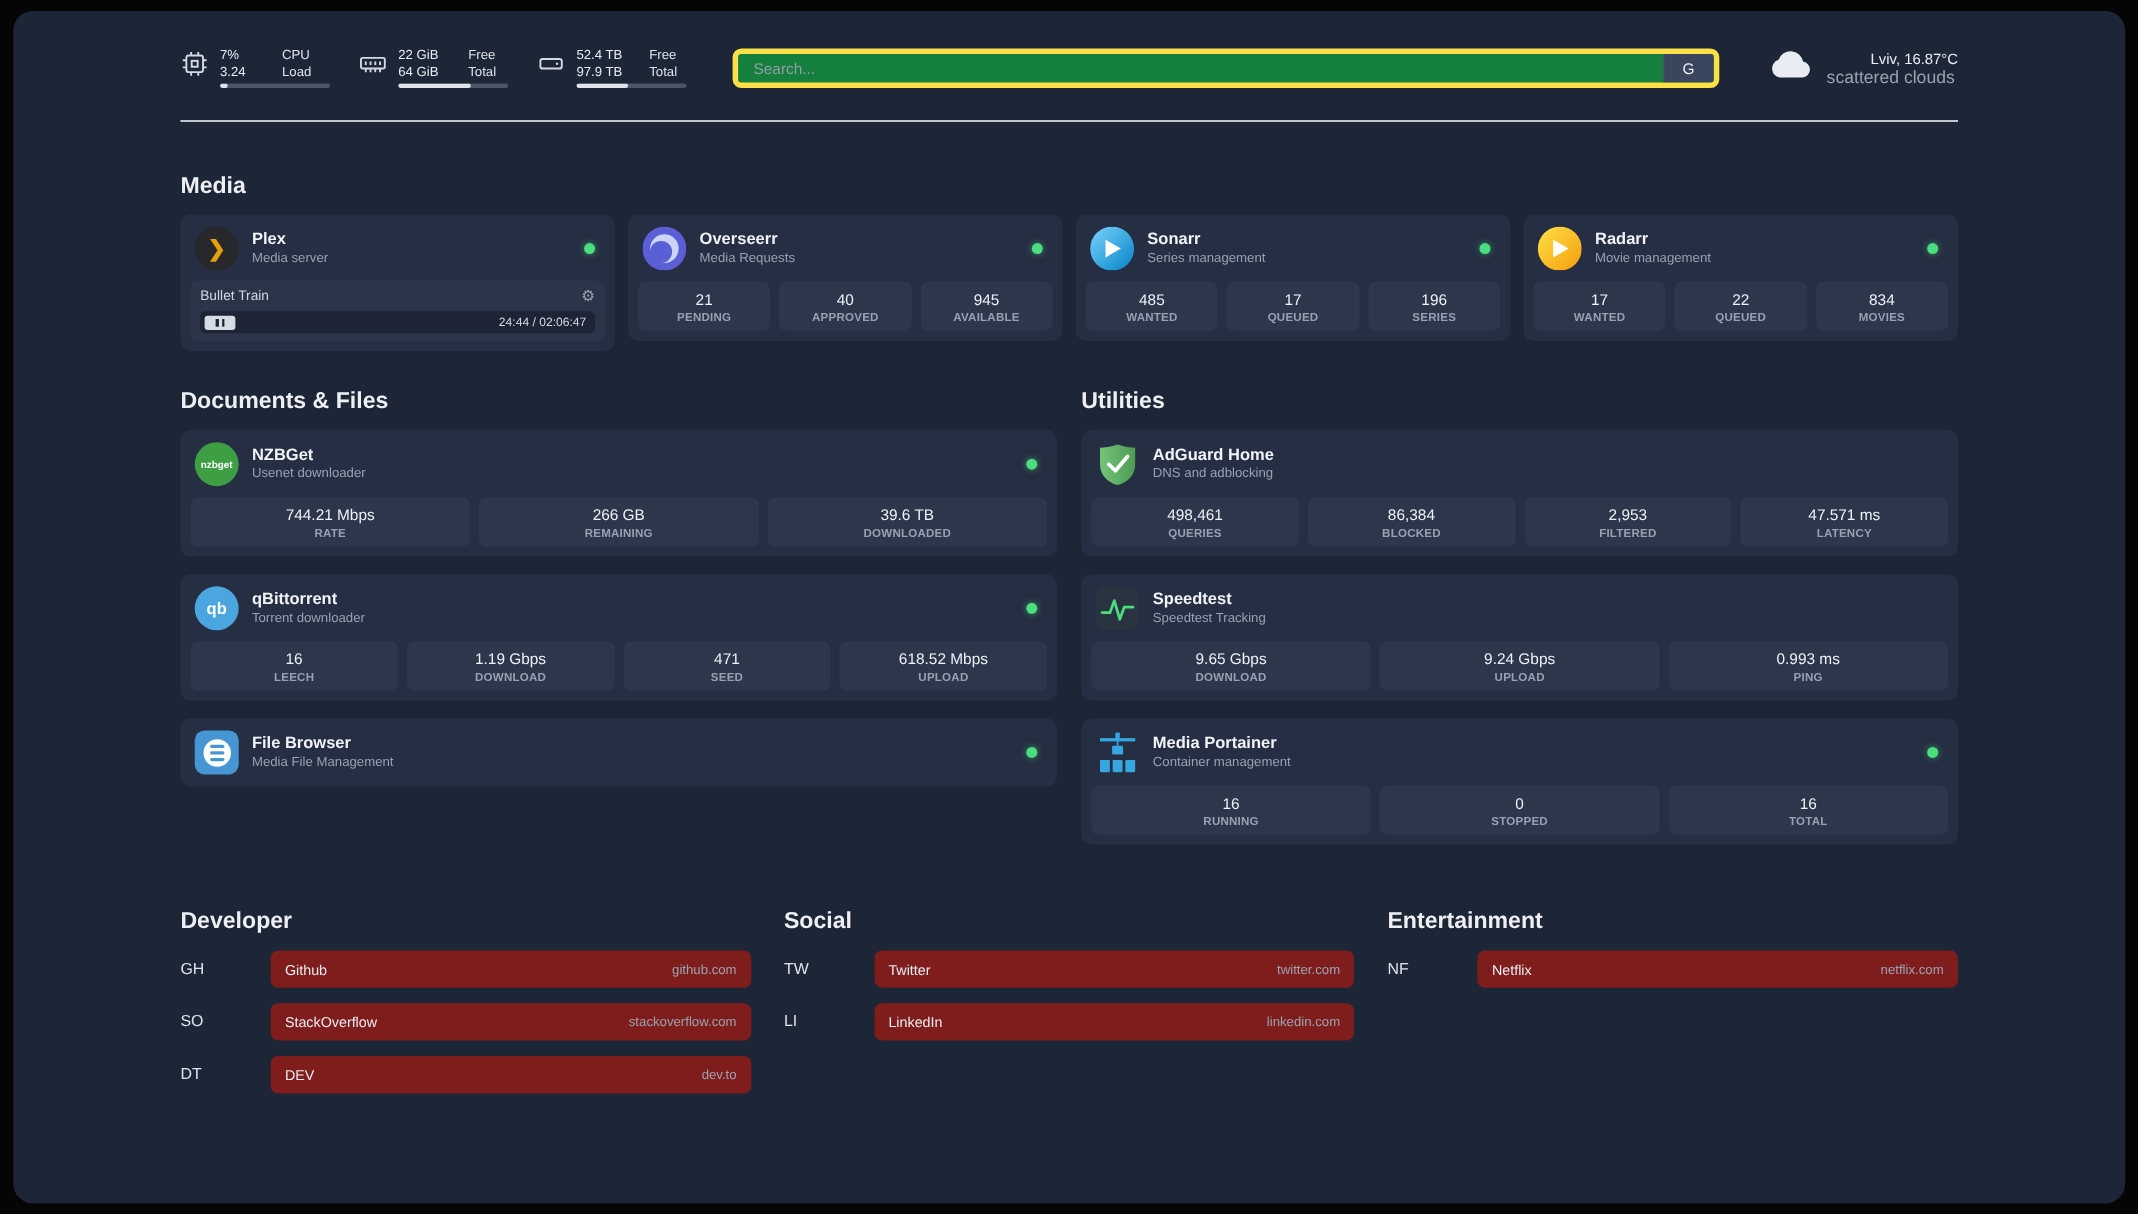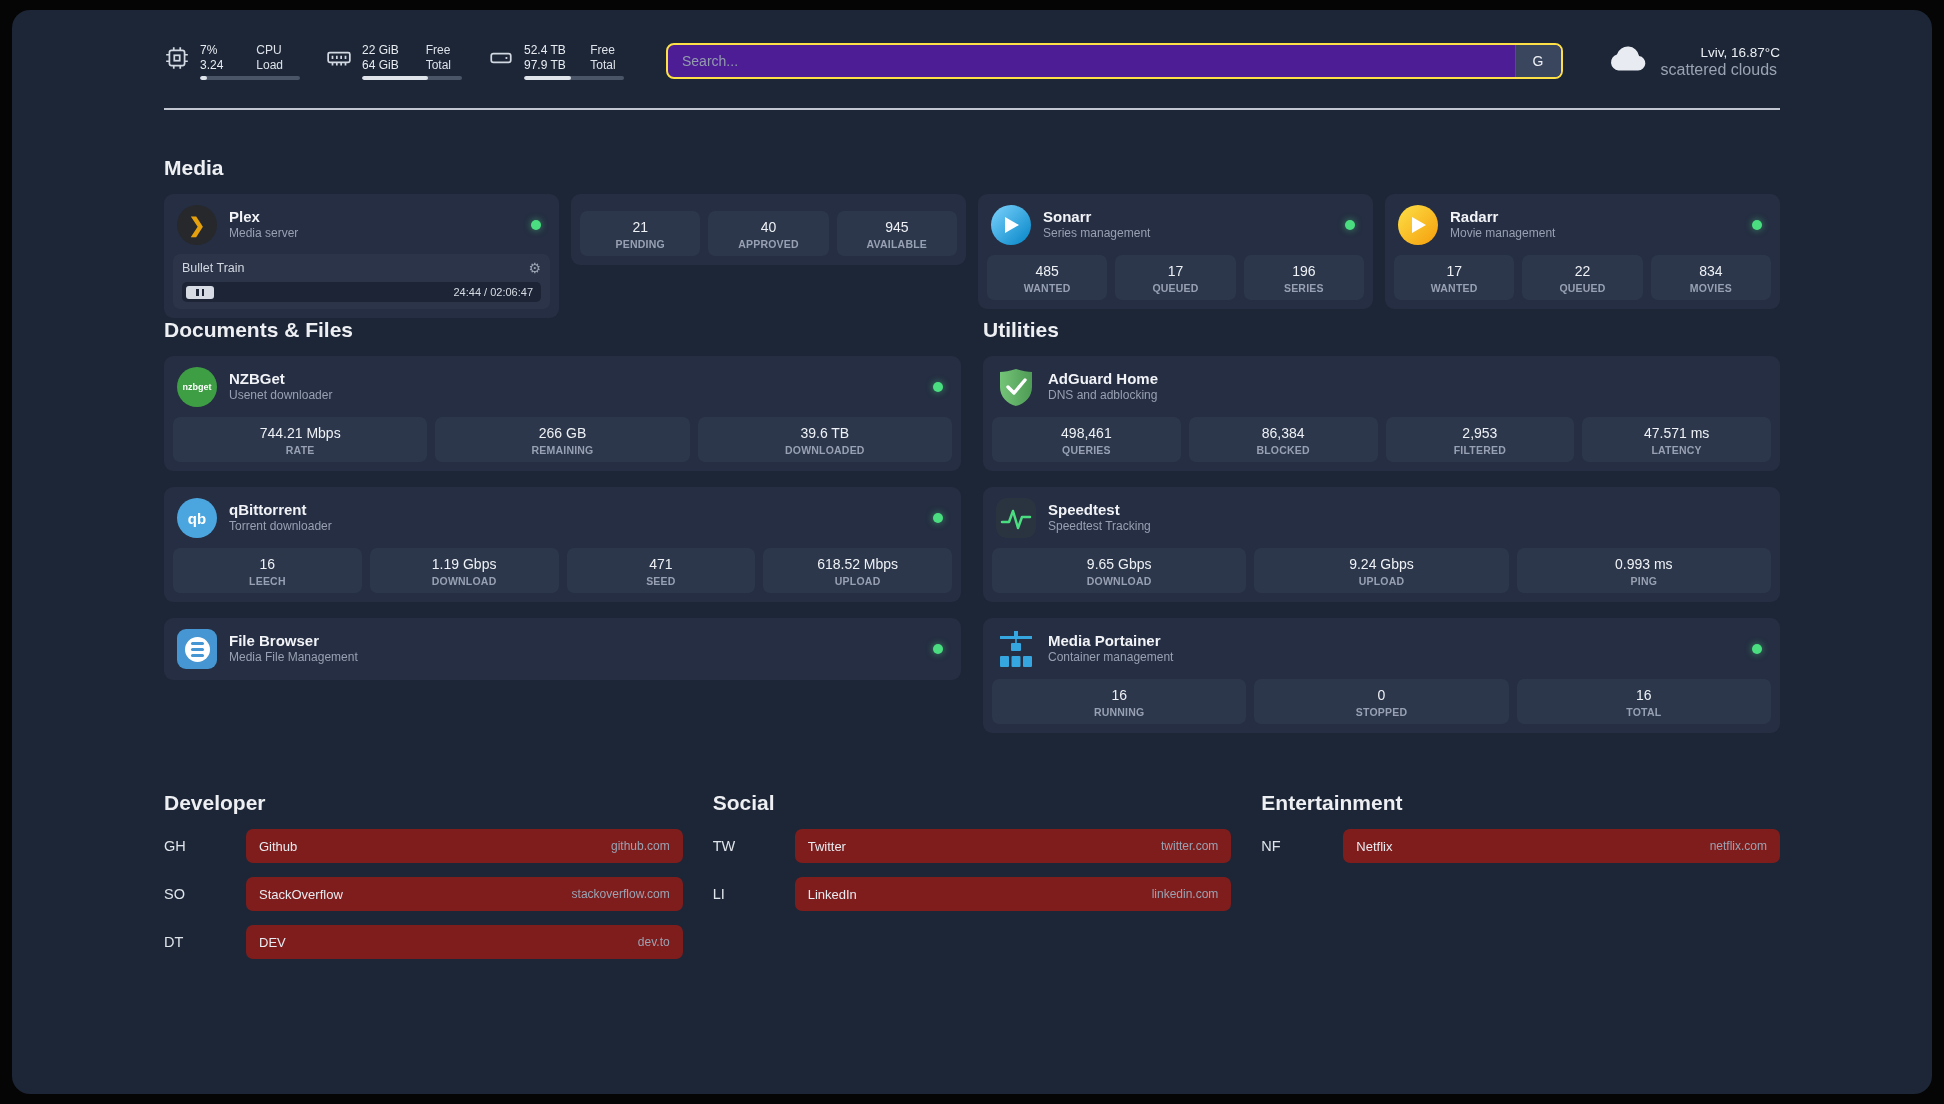--- a/index.html
+++ b/index.html
@@ -13,22 +13,22 @@
   .res { display:flex; align-items:flex-start; gap:10px; }
   .res-icon { color:#d3d9e2; margin-top:2px; }
   .res-body { display:flex; flex-direction:column; }
   .res-grid { display:grid; grid-template-columns:auto auto; column-gap:16px; row-gap:1px;
               font-size:12px; line-height:14px; }
   .res-val { color:#e8ecf2; }
   .res-lab { color:#dde1e9; }
   .res-bar { margin-top:4px; height:4px; width:100px; border-radius:2px; background:#4b5568; overflow:hidden; }
   .res-fill { height:100%; background:#dfe3ea; border-radius:2px; }
 
-  .searchwrap { flex:1; display:flex; height:36px; border:2px solid #fde047; border-radius:8px;
-                background:#4c1d95; overflow:hidden; margin:0 16px; }
+  .searchwrap { flex:1; display:flex; height:36px; border:5px solid #fde047; border-radius:8px;
+                background:#15803d; overflow:hidden; margin:0 16px; }
   .searchwrap input { flex:1; background:transparent; border:none; outline:none; color:#c7cdd8;
                       font-size:14px; padding:0 14px; font-family:"Liberation Sans",sans-serif; }
   .searchwrap input::placeholder { color:#939cac; }
   .search-btn { width:46px; background:#3a465e; color:#eef1f6; display:flex; align-items:center;
                 justify-content:center; font-size:14px; cursor:pointer; border-left:1px solid #4d5668; }
 
   .weather { display:flex; align-items:center; gap:10px; }
   .weather-txt { display:flex; flex-direction:column; line-height:17px; }
   .weather-loc { font-size:13.5px; color:#eceff4;margin-left:40px; }
   .weather-cond { font-size:16px; color:#9aa3b2; }
@@ -72,21 +72,21 @@
   .player { margin-top:7px; background:#2b3449; border-radius:7px; padding:6px 9px 7px; }
   .player-top { display:flex; align-items:center; font-size:12.5px; color:#d2d8e1; }
   .gear { margin-left:auto; color:#9aa3b2; font-size:14px; cursor:pointer; }
   .player-bar { margin-top:6px; display:flex; align-items:center; background:#1c2435;
                 border-radius:5px; height:20px; padding:0 8px 0 4px; }
   .pause-chip { width:28px; height:13px; background:#d7dce4; border-radius:3px; display:flex;
                 gap:3px; align-items:center; justify-content:center; cursor:pointer; }
   .pause-chip i { width:2.5px; height:7px; background:#1c2435; display:block; }
   .player-time { margin-left:auto; font-size:11px; color:#d7dce4; }
 
-  .two-col { display:grid; grid-template-columns:1fr 1fr; gap:22px; align-items:start; }
+  .two-col { margin-top:34px; display:grid; grid-template-columns:1fr 1fr; gap:22px; align-items:start; }
   .col-cards { margin-top:14px; display:flex; flex-direction:column; gap:16px; }
 
   
   .bookmarks { margin-top:58px; display:grid; grid-template-columns:1fr 1fr 1fr; gap:30px; align-items:start; }
   .bm-rows { margin-top:6px; }
   .bm-row { display:flex; align-items:center; margin-top:14px; cursor:pointer;gap:36px; }
   .bm-abbr { width:46px; font-size:14.5px; color:#dfe3ea; flex:none; }
   .bm-box { flex:1; background:#7f1d1d; border-radius:7px; height:34px; display:flex;
             align-items:center; padding:0 13px; }
   .bm-name { font-size:13px; color:#e8ebf0; }
@@ -205,20 +205,34 @@
               <span class="pause-chip">
                   <i></i>
                   <i></i>
                 </span>
               <span class="player-time">24:44 / 02:06:47</span>
             </div>
           </div>
         </div>
 
         <div class="card">
+          <div class="card-head">
+            <div class="app-icon">
+              <svg viewBox="0 0 40 40" width="40" height="40">
+                <circle cx="20" cy="20" r="20" fill="#5a5fd6"></circle>
+                <circle cx="20" cy="20" r="13" fill="#ccd3f8"></circle>
+                <circle cx="17" cy="23" r="10" fill="#5a5fd6"></circle>
+              </svg>
+            </div>
+            <div class="card-titles">
+              <span class="card-title">Overseerr</span>
+              <span class="card-sub">Media Requests</span>
+            </div>
+            <span class="status-dot"></span>
+          </div>
           <div class="stats c3">
             <div class="stat">
               <div class="stat-value">21</div>
               <div class="stat-label">PENDING</div>
             </div>
             <div class="stat">
               <div class="stat-value">40</div>
               <div class="stat-label">APPROVED</div>
             </div>
             <div class="stat">

